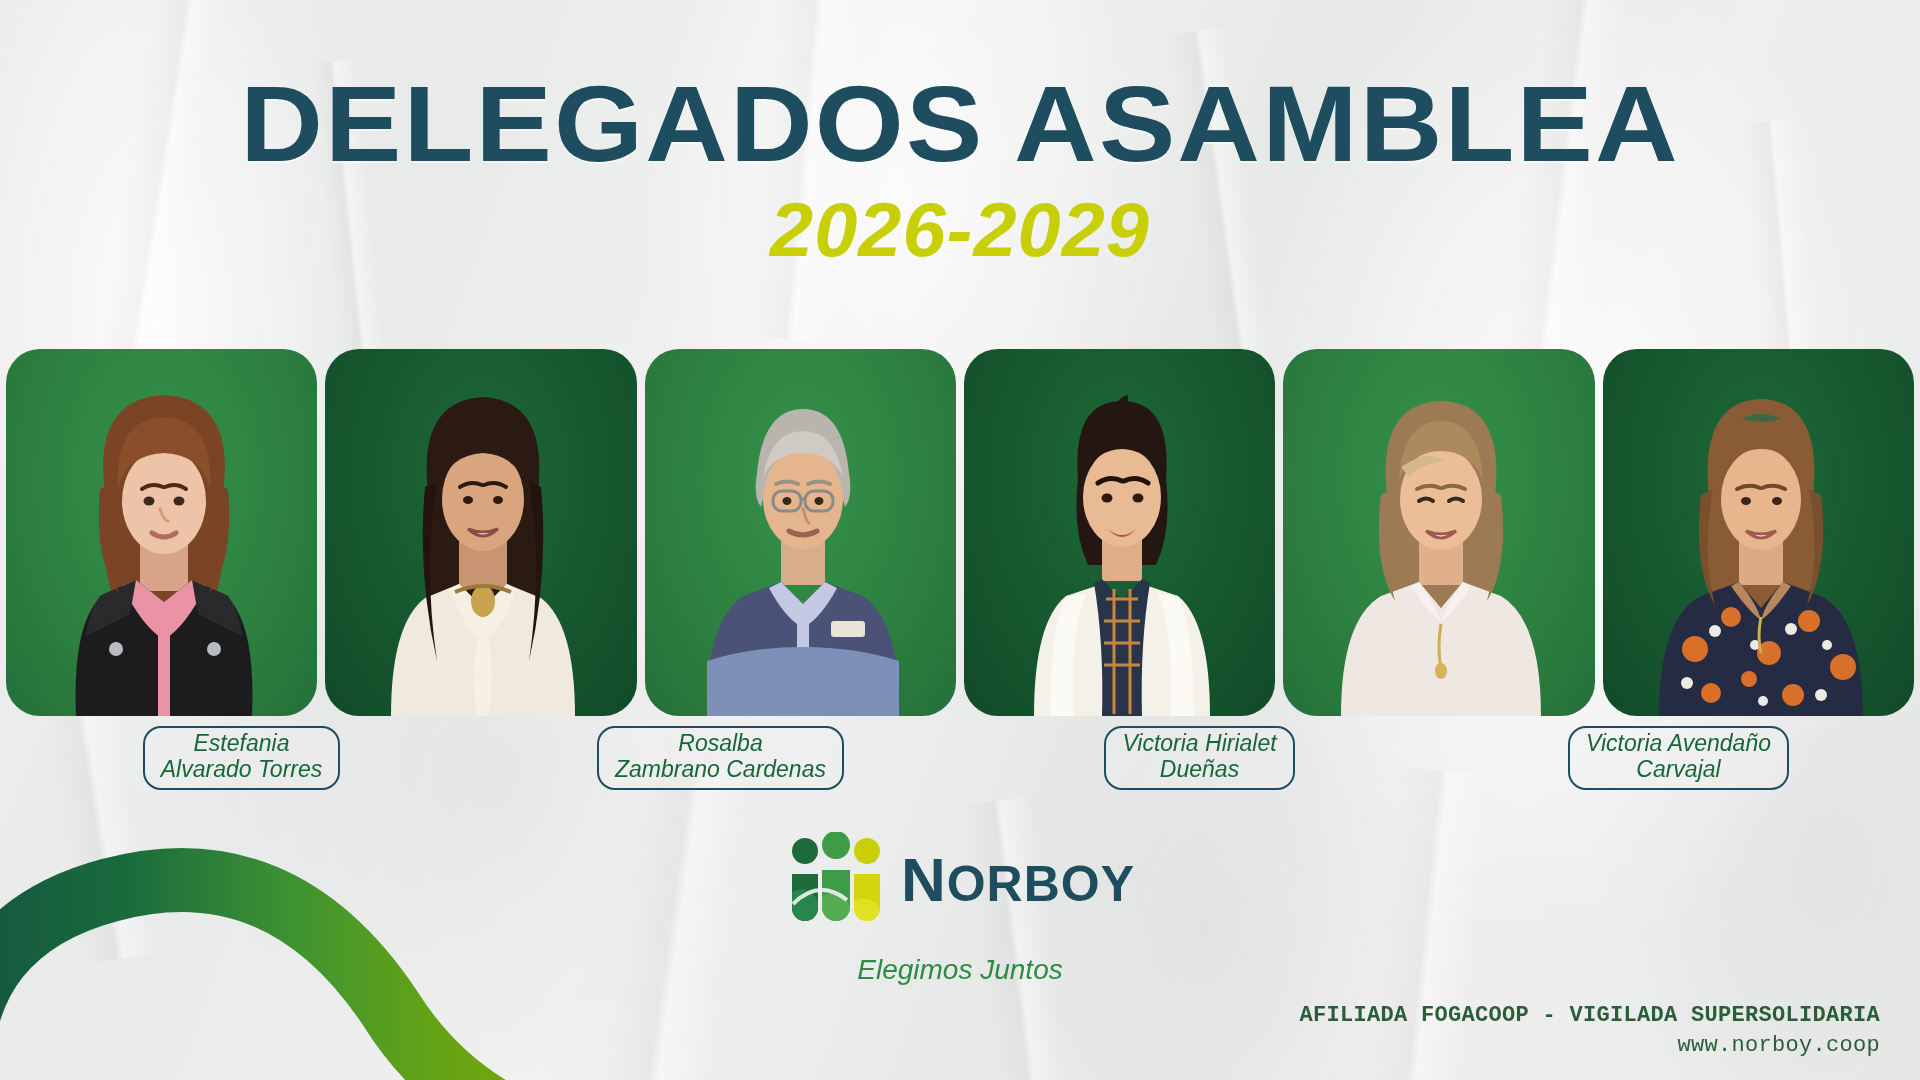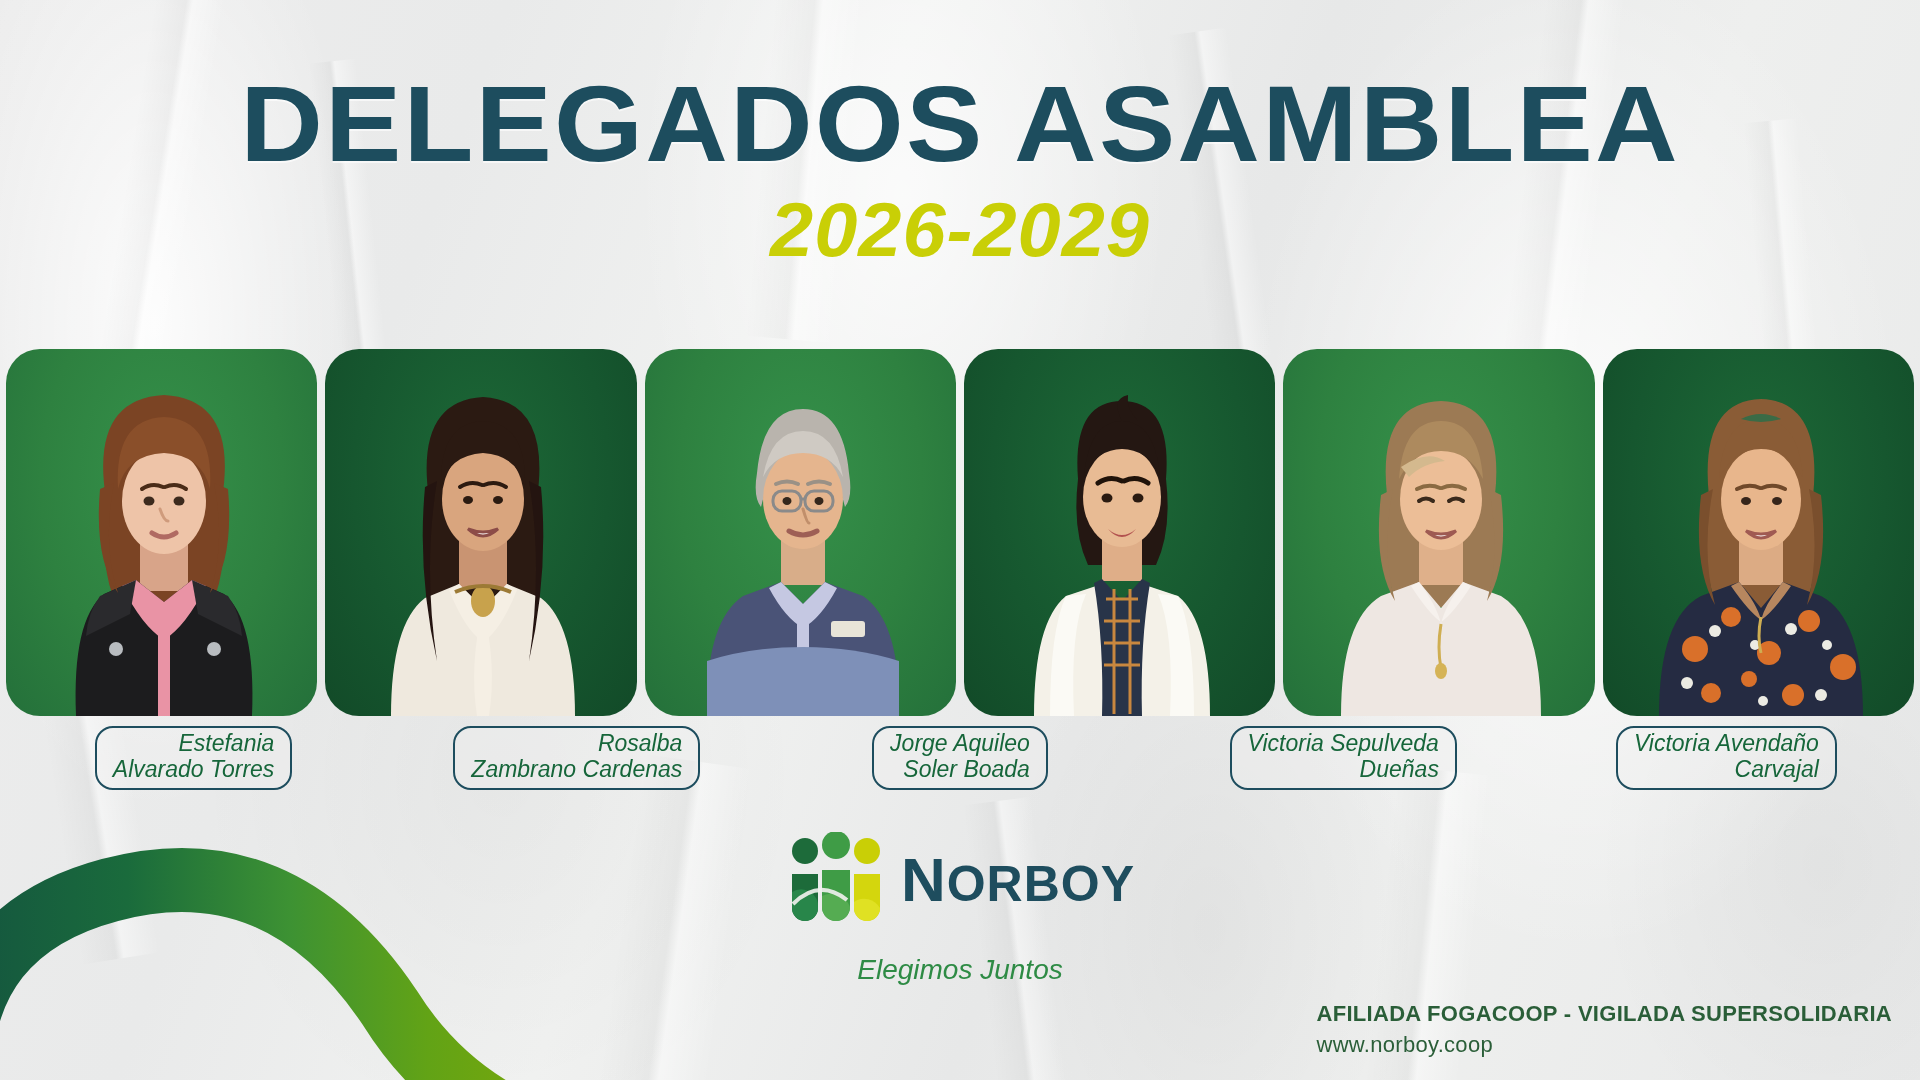--- a/index.html
+++ b/index.html
@@ -76,21 +76,21 @@
     position:absolute;
     left:6px; top:726px;
     width:1908px; height:66px;
     display:flex; gap:8px;
   }
   .name-cell { flex:1 1 0; display:flex; justify-content:center; align-items:flex-start; }
   .plate {
     border:2px solid #1d4d5e;
     border-radius:18px;
     padding:3px 16px 5px 16px;
-    text-align:right;
+    text-align:center;
     font-family:"Liberation Sans", sans-serif;
     font-style:italic;
     font-weight:400;
     font-size:23px;
     line-height:1.12;
     color:#16663a;
     background:rgba(240,241,240,.35);
     white-space:nowrap;
   }
   .plate .l2 { display:block; }
@@ -117,24 +117,24 @@
     font-family:"Liberation Sans", sans-serif;
     font-style:italic;
     font-size:28px;
     color:#2e8b45;
     line-height:1;
   }
 
   
   .footer {
     position:absolute;
-    right:28px; bottom:22px;
-    text-align:left;
+    right:40px; bottom:22px;
+    text-align:right;
     color:#2a5e38;
-    font-family:Liberation Sans, sans-serif;
+    font-family:Liberation Mono, monospace;
   }
   .footer .line1 { font-size:22px; font-weight:700; letter-spacing:.3px; }
   .footer .line2 { font-size:22px; font-weight:400; margin-top:5px; letter-spacing:.3px; }
 
   
   .wave { position:absolute; left:0; bottom:0; width:700px; height:260px; }
 </style>
 </head>
 <body>
 
@@ -328,27 +328,21 @@
       </div>
     </div>
     <div class="name-cell">
       <div class="plate">
         <span>Rosalba</span>
         <span class="l2">Zambrano Cardenas</span>
       </div>
     </div>
     <div class="name-cell">
       <div class="plate">
-        <span>Jorge Aquileo</span>
-        <span class="l2">Soler Boada</span>
-      </div>
-    </div>
-    <div class="name-cell">
-      <div class="plate">
-        <span>Victoria Sepulveda</span>
+        <span>Victoria Hirialet</span>
         <span class="l2">Dueñas</span>
       </div>
     </div>
     <div class="name-cell">
       <div class="plate">
         <span>Victoria Avendaño</span>
         <span class="l2">Carvajal</span>
       </div>
     </div>
   </div>

